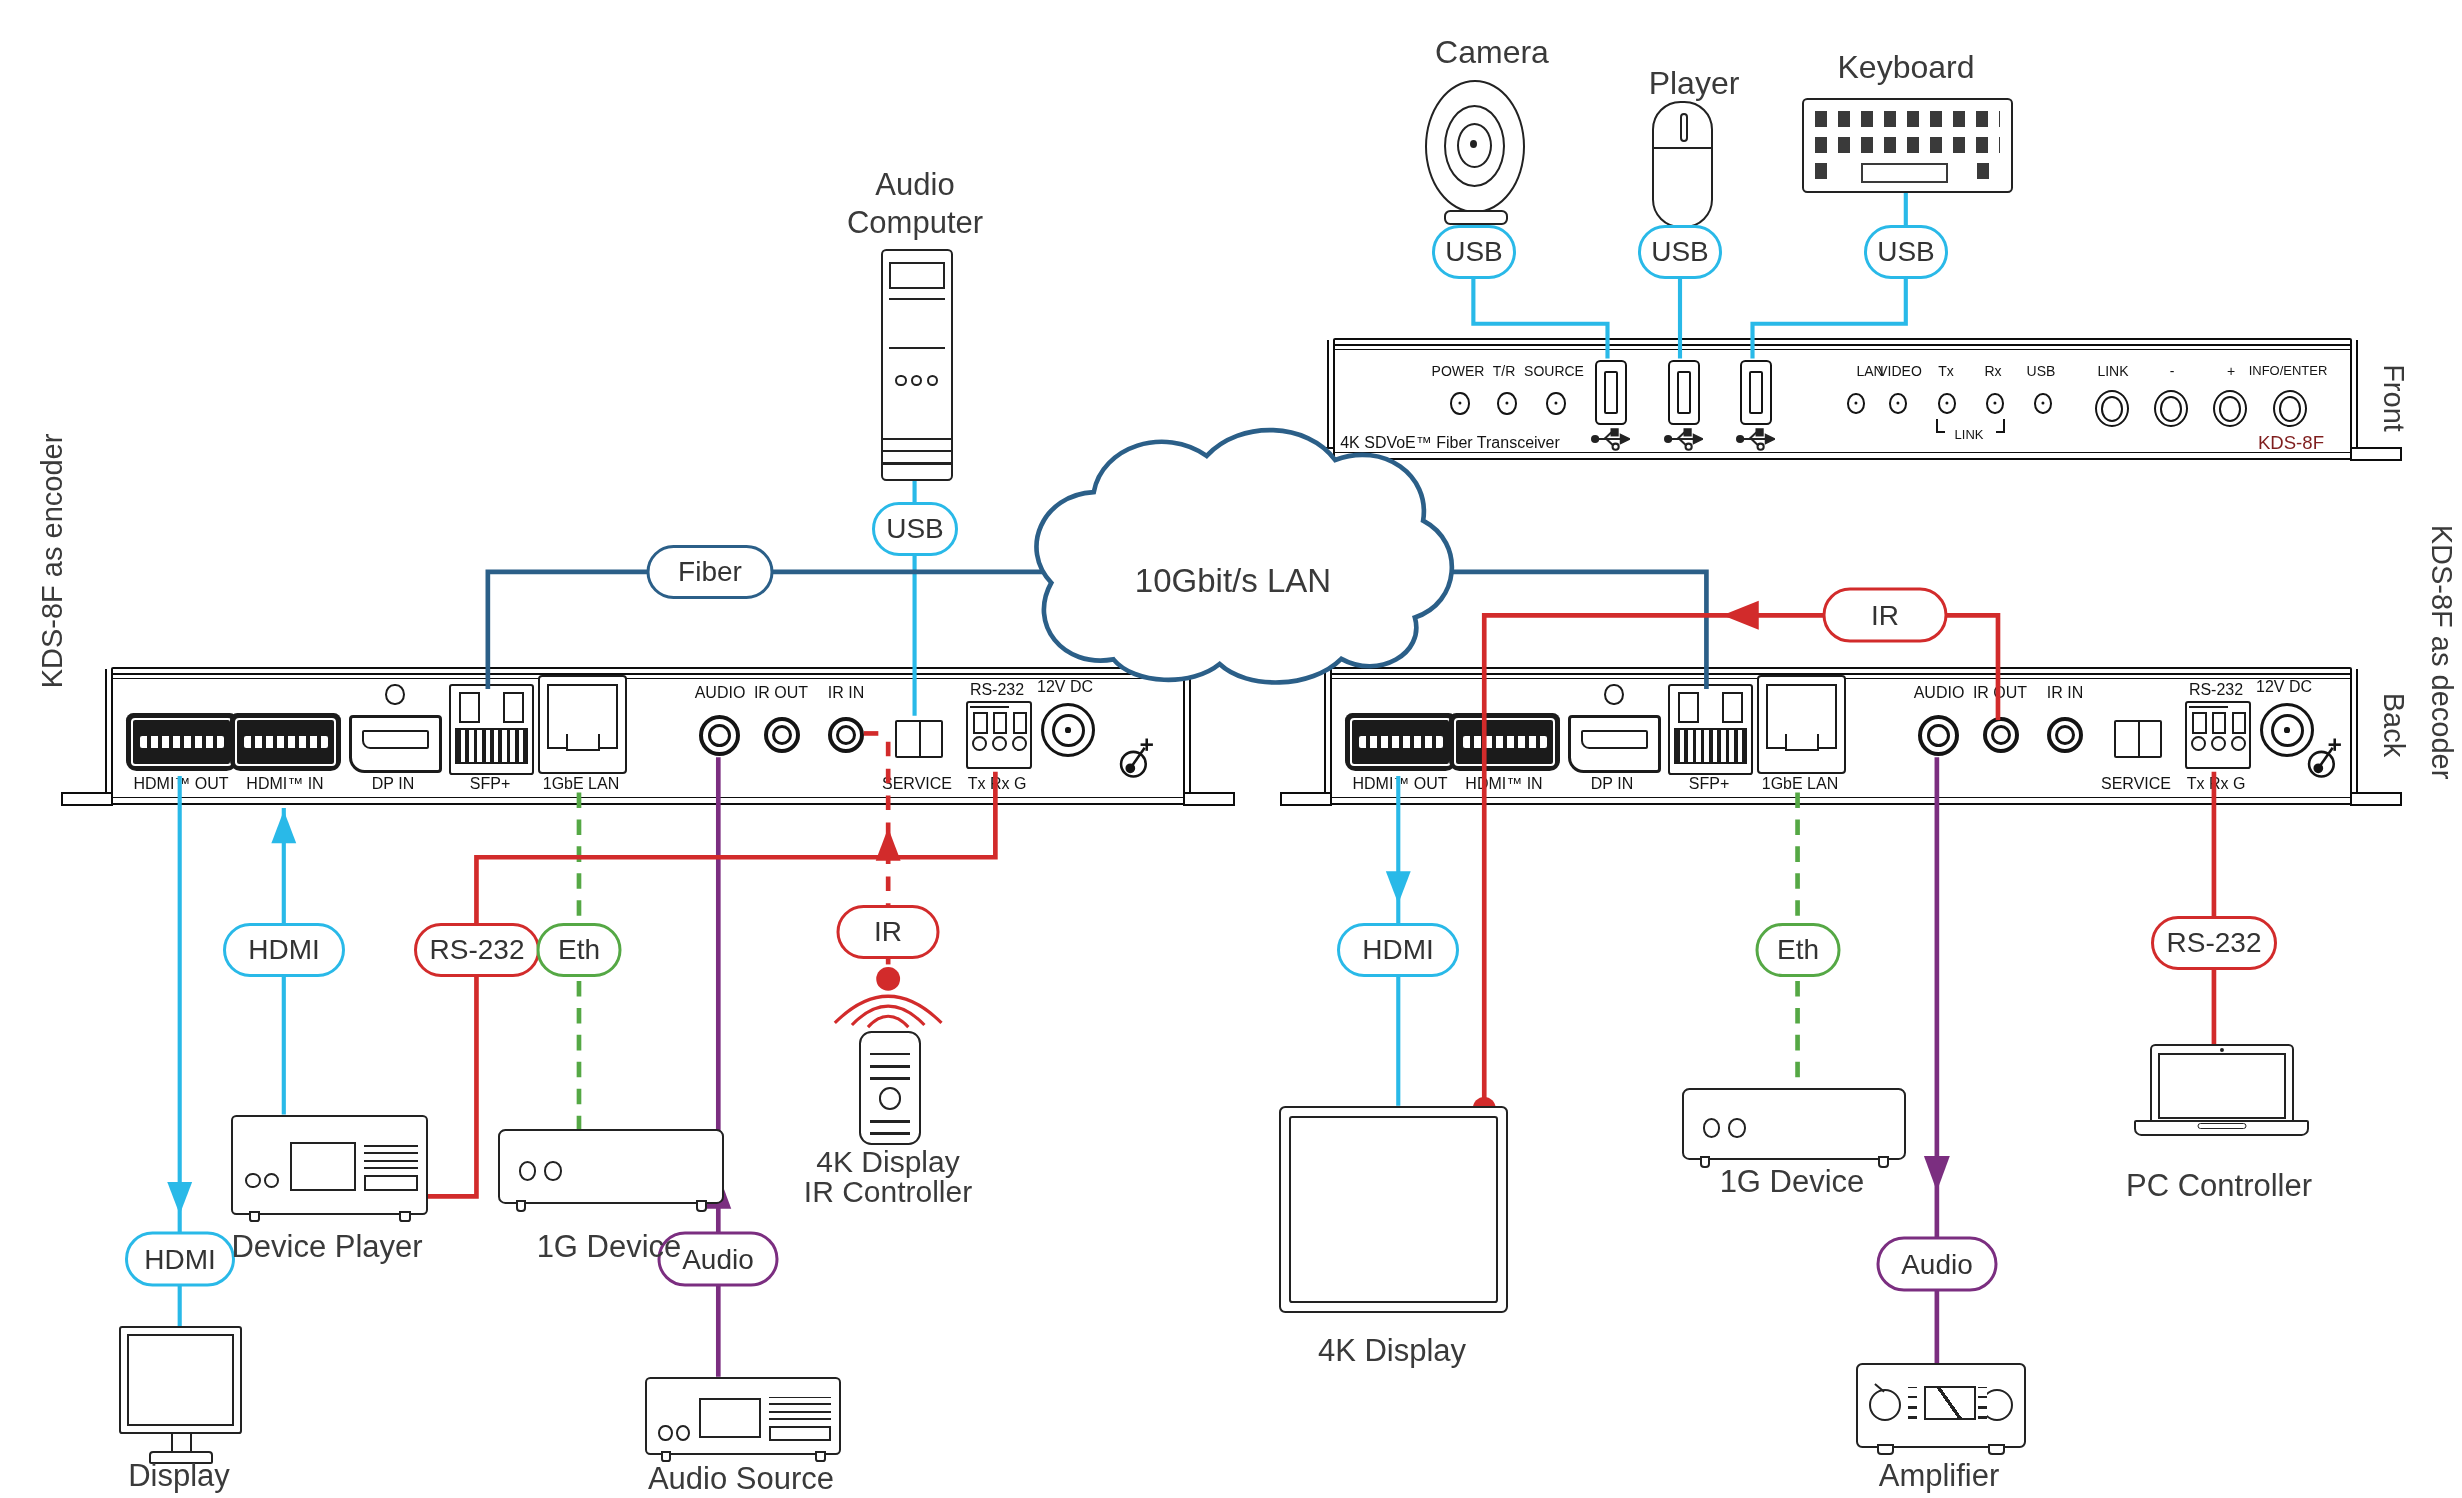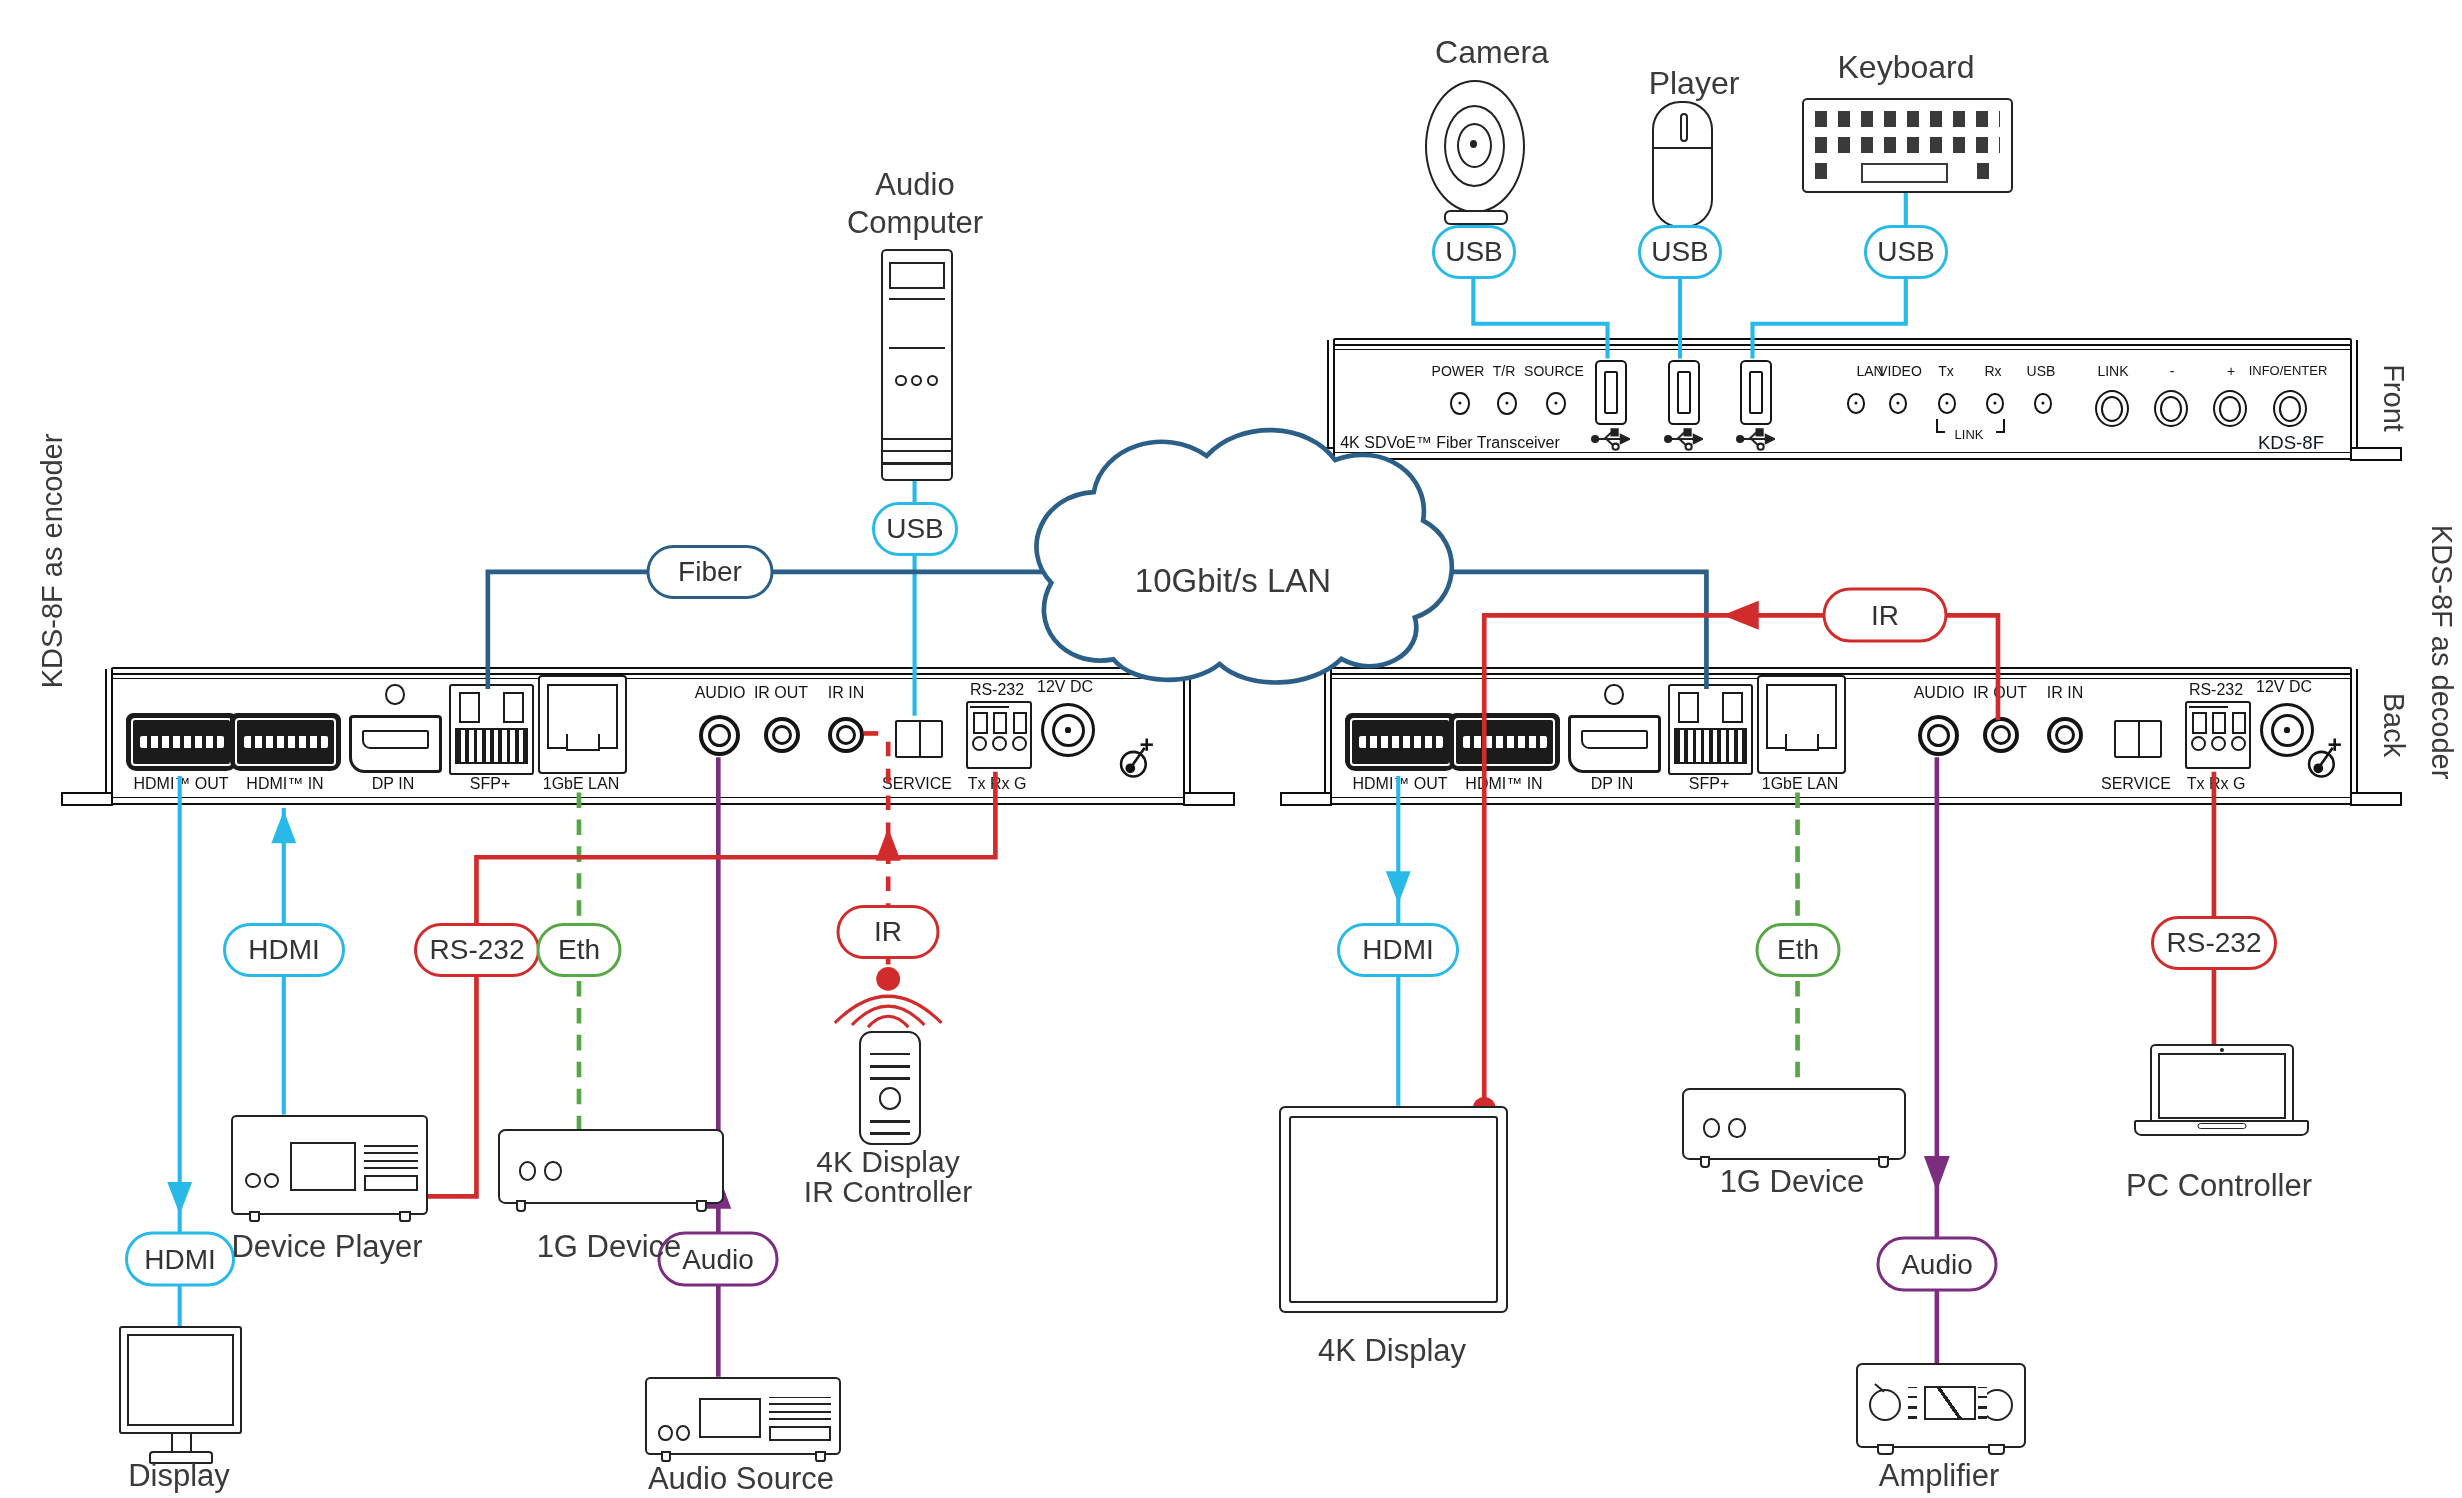--- a/index.html
+++ b/index.html
@@ -216,21 +216,21 @@
         <i></i>
       </div>
     <div class="btn" style="left:878px;top:50px;">
         <i></i>
       </div>
     <div class="btn" style="left:938px;top:50px;">
         <i></i>
       </div>
 
     <div class="abs" style="left:5.2px;top:94px;font-size:16px;color:#141414;">4K SDVoE™ Fiber Transceiver</div>
-    <div class="abs" style="right:26px;top:92px;font-size:18.6px;color:#0f172a;">KDS-8F</div>
+    <div class="abs" style="right:26px;top:92px;font-size:18.6px;color:#7f1d1d;">KDS-8F</div>
   </div>
 
   <div class="panel" style="left:111px;top:667px;width:1070px;height:134px;">
     <div class="topline1"></div>
       <div class="topline2"></div>
       <div class="botline"></div>
     <div class="flangeL"></div>
       <div class="flangeR"></div>
       <div class="footL"></div>
       <div class="footR"></div>

